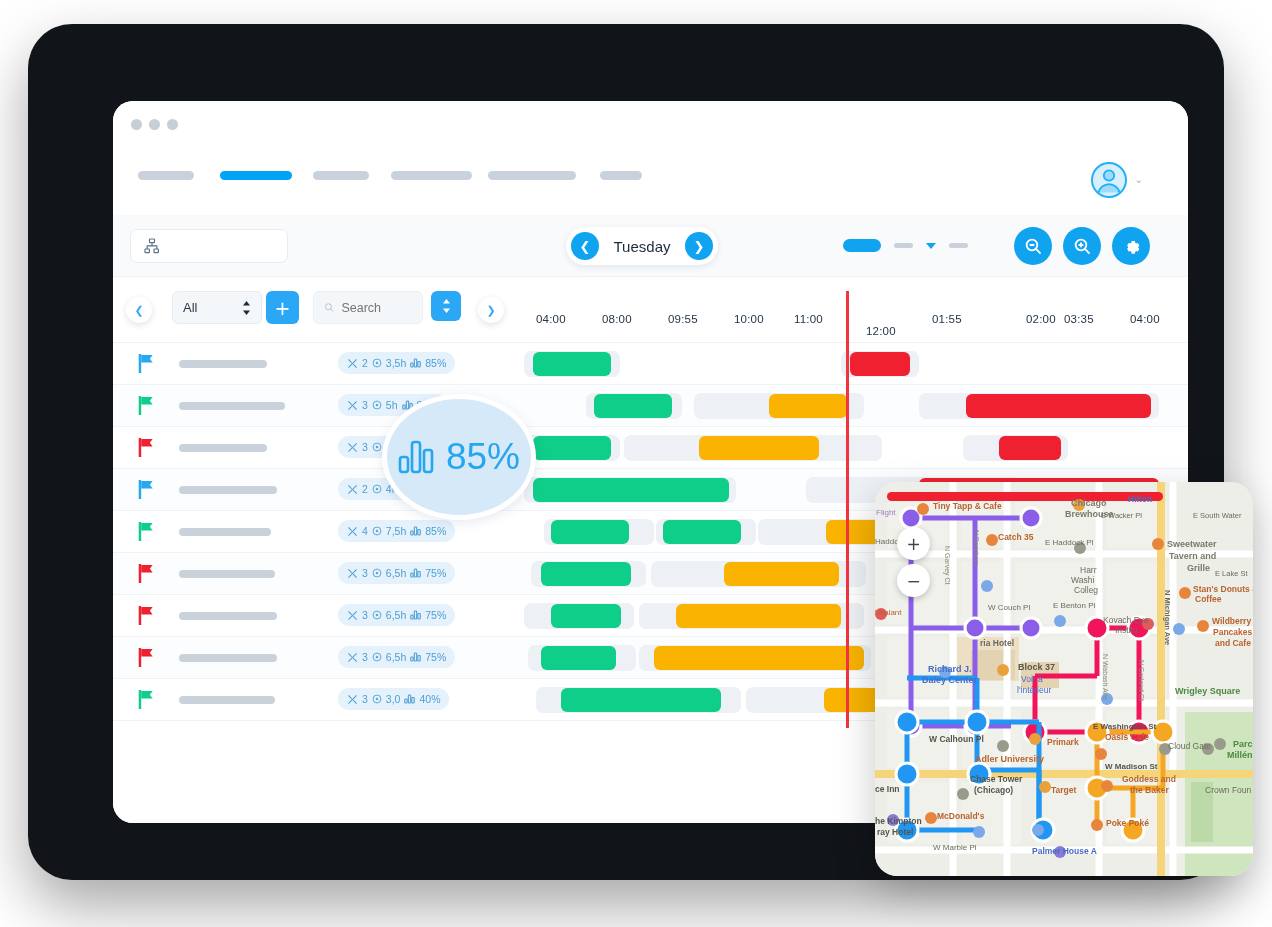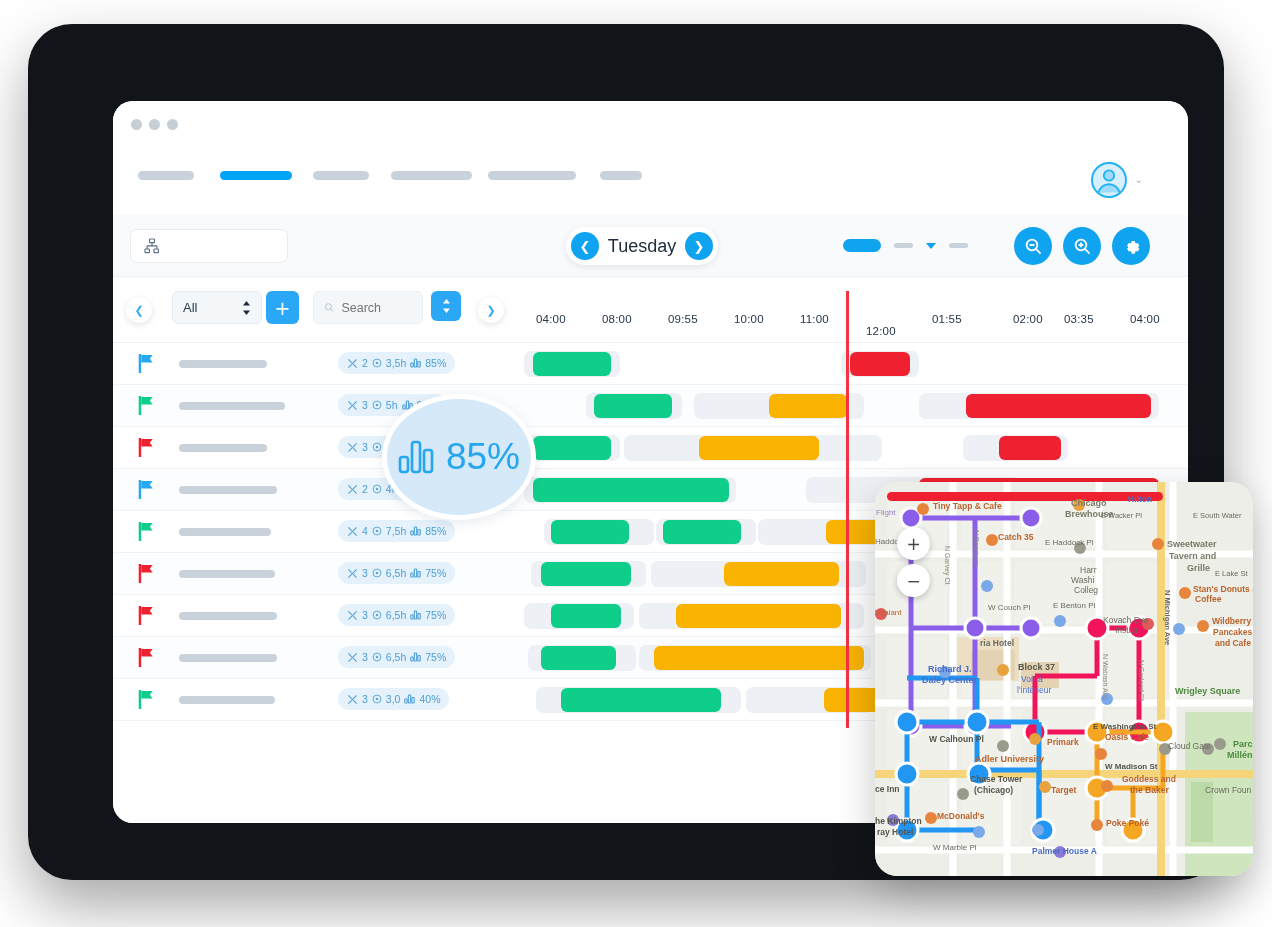--- a/index.html
+++ b/index.html
@@ -39,21 +39,21 @@
             background:#f8fafc; border-bottom:1px solid #eef2f6;}
   #tree-box{ position:absolute; left:17px; top:14px; width:158px; height:34px;
              background:#fff; border:1px solid #e7ecf1; border-radius:7px;
              display:flex; align-items:center; padding-left:13px;}
   #day-nav{ position:absolute; left:453px; top:12px; width:152px; height:38px;
             background:#fff; border-radius:19px; box-shadow:0 2px 7px rgba(20,40,70,.09);
             display:flex; align-items:center; justify-content:space-between; padding:0 5px;}
   .circ-btn{ width:28px;height:28px;border-radius:50%;background:#0fa3f0;color:#fff;
              display:flex;align-items:center;justify-content:center;font-size:13px;
              font-family:"DejaVu Sans",sans-serif; }
-  #day-label{ font-size:18px; color:#1d2b3a; flex:1; text-align:center; }
+  #day-label{ font-size:15px; color:#1d2b3a; flex:1; text-align:center; }
   #tool-mid{ position:absolute; left:730px; top:24px; display:flex; align-items:center; gap:13px;}
   .tm-pill{ width:38px;height:13px;border-radius:7px;background:#0fa3f0;}
   .tm-dash{ width:19px;height:5px;border-radius:3px;background:#c9d2da;}
   .tm-caret{ width:0;height:0;border-left:5px solid transparent;border-right:5px solid transparent;
              border-top:6px solid #0fa3f0;}
   #tool-right{ position:absolute; right:38px; top:12px; display:flex; gap:11px;}
   .rnd-btn{ width:38px;height:38px;border-radius:50%;background:#0fa3f0;
             display:flex;align-items:center;justify-content:center;}
   
   #subheader{ position:absolute; left:0; top:176px; width:100%; height:66px; background:#fff;
@@ -218,24 +218,24 @@
         </div>
 
         <span class="arrow-circ" style="left:365px;">❯</span>
       </div>
 
       <div id="time-axis">
           <span class="tick" style="left: 30px;">04:00</span>
           <span class="tick" style="left: 96px;">08:00</span>
           <span class="tick" style="left: 162px;">09:55</span>
           <span class="tick" style="left: 228px;">10:00</span>
-          <span class="tick" style="left: 294px;">11:00</span>
+          <span class="tick" style="left: 288px;">11:00</span>
           <span class="tick" style="left: 360px; margin-top: 12px;">12:00</span>
           <span class="tick" style="left: 426px;">01:55</span>
-          <span class="tick" style="left: 467px; padding-left: 40px;">02:00</span>
+          <span class="tick" style="left: 480px; padding-left: 40px;">02:00</span>
           <span class="tick" style="left: 558px;">03:35</span>
           <span class="tick" style="left: 624px;">04:00</span>
         </div>
     </div>
 
     <div id="body-area">
         <div class="row" style="top: 0px;">
           <svg class="flag" viewBox="0 0 17 20">
             <path d="M1.6 0v20" stroke="#26a9f0" stroke-width="2.6"></path>
             <path d="M3 1h12l-3 4 3 4H3z" fill="#26a9f0"></path>

